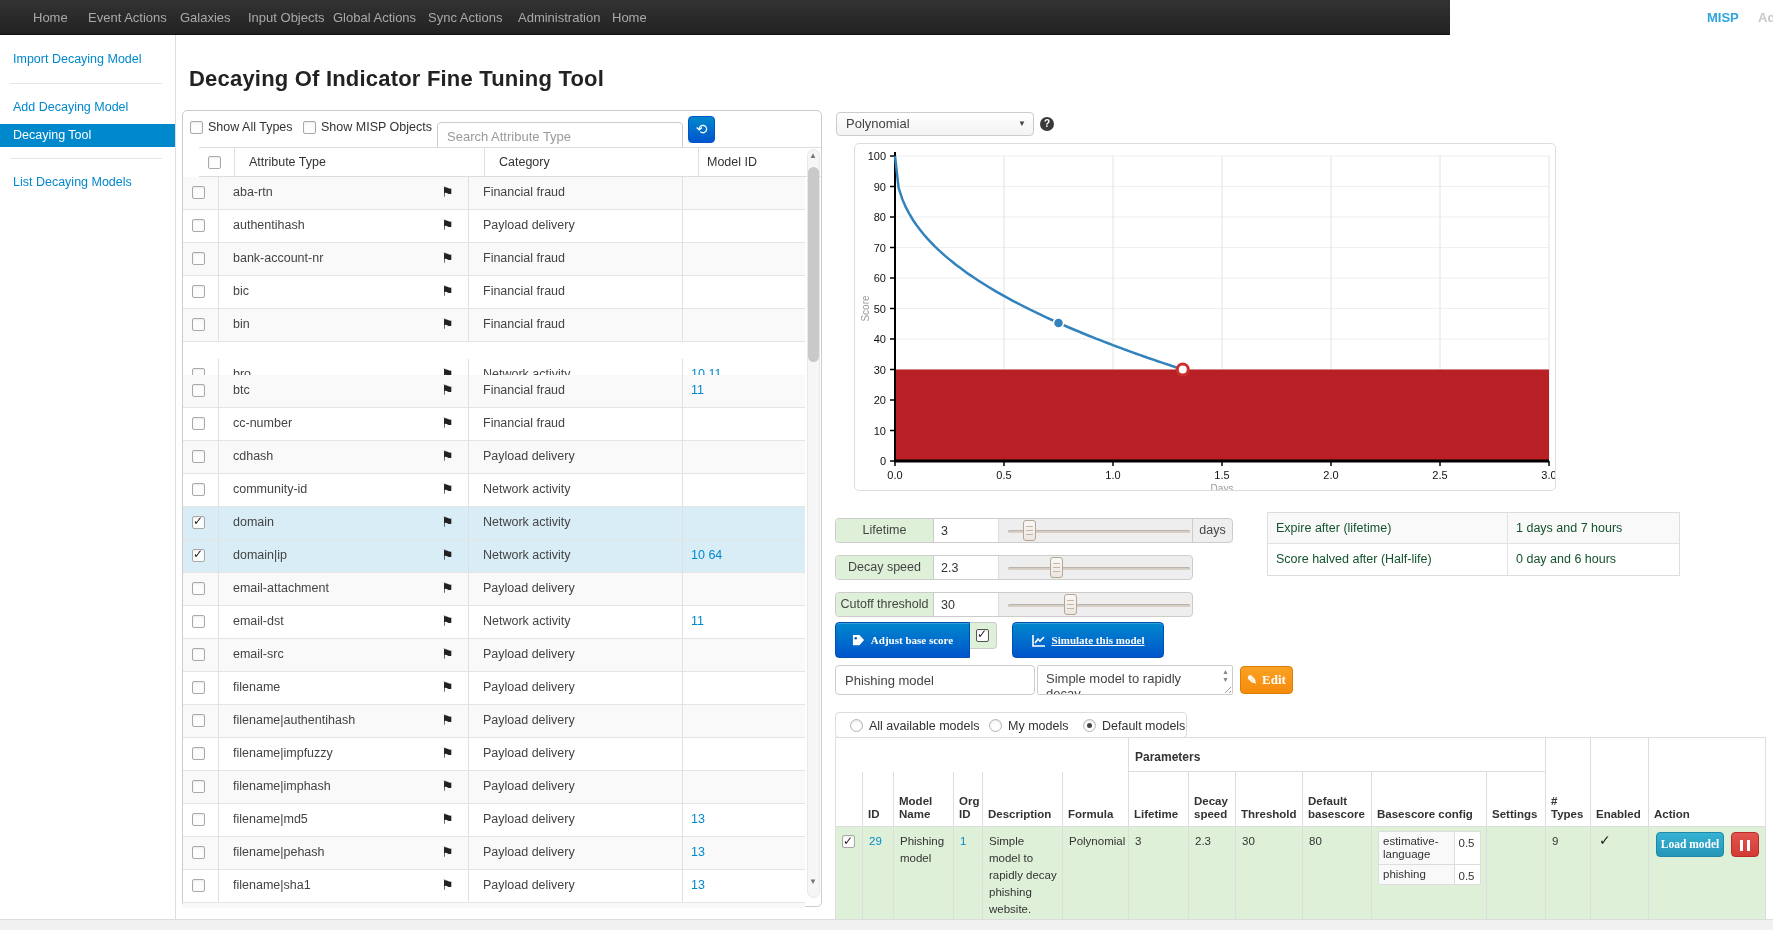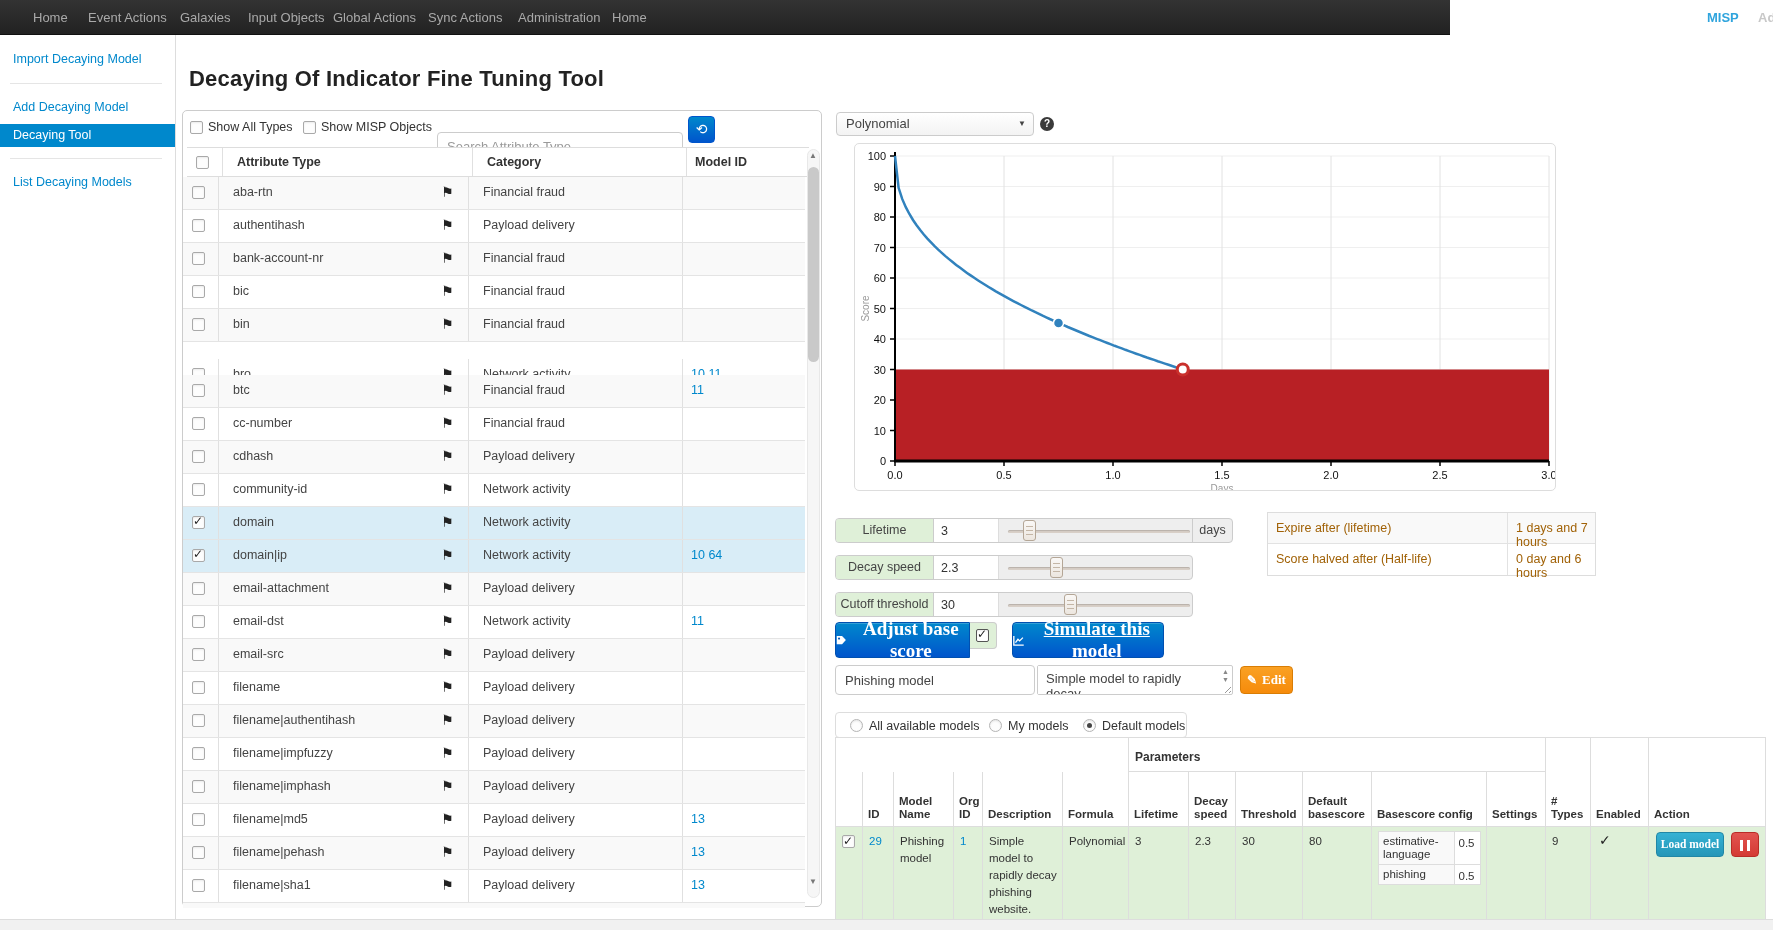--- a/index.html
+++ b/index.html
@@ -27,24 +27,24 @@
   .side-hr{position:absolute;left:10px;width:152px;border-top:1px solid #e5e5e5;}
 
   
   #page-title{left:189px;top:66px;font-size:22px;font-weight:bold;color:#222;letter-spacing:.2px;}
 
   
   #attr-panel{left:182px;top:110px;width:640px;height:797px;border:1px solid #ccc;border-radius:5px;background:#fff;}
   .filt-label{position:absolute;top:9px;font-size:12.5px;color:#333;cursor:pointer;}
   .cb{position:absolute;width:13px;height:13px;border:1px solid #a9a9a9;border-radius:2px;background:#fdfdfd;box-shadow:inset 0 1px 2px rgba(0,0,0,.08);cursor:pointer;}
   .cb.checked::after{content:"✓";position:absolute;left:0px;top:-3px;font-size:12px;font-weight:bold;color:#222;}
-  #attr-search{position:absolute;left:254px;top:21px;width:246px;height:27px;border:1px solid #ccc;border-radius:4px;font-size:13px;color:#555;padding:13px 9px;outline:none;}
+  #attr-search{position:absolute;left:254px;top:11px;width:246px;height:27px;border:1px solid #ccc;border-radius:4px;font-size:13px;color:#555;padding:13px 9px;outline:none;}
   #attr-search::placeholder{color:#9a9a9a;}
   #attr-refresh{position:absolute;left:505px;top:5px;width:27px;height:27px;background:linear-gradient(#0088cc,#0055cc);border:1px solid #0055cc;border-radius:4px;color:#fff;font-size:14px;text-align:center;line-height:25px;cursor:pointer;}
-  .attr-hdr{position:absolute;left:4px;top:36px;width:622px;height:30px;border-top:1px solid #ddd;border-bottom:1px solid #ddd;background:#fff;font-weight:bold;font-size:12.5px;color:#333;}
+  .attr-hdr{position:absolute;left:16px;top:36px;width:622px;height:30px;border-top:1px solid #ddd;border-bottom:1px solid #ddd;background:#fff;font-weight:normal;font-size:12.5px;color:#333;}
   .attr-row{position:absolute;left:0;width:622px;height:33px;border-bottom:1px solid #e4e4e4;font-size:12.5px;color:#444;}
   .acell-b{position:absolute;top:0;bottom:0;border-right:1px solid #e0e0e0;}
   .attr-type{position:absolute;left:50px;top:8px;}
   .attr-flag{position:absolute;left:258px;top:7px;font-size:14px;color:#222;}
   .attr-cat{position:absolute;left:300px;top:8px;}
   .attr-mid{position:absolute;left:508px;top:8px;color:var(--link);cursor:pointer;}
   
   .sb-track{position:absolute;left:624px;top:38px;width:13px;height:749px;background:#f6f6f6;border:1px solid #e8e8e8;border-radius:7px;}
   .sb-thumb{position:absolute;left:625px;top:56px;width:11px;height:195px;background:#c9c9c9;border-radius:6px;cursor:pointer;}
   .sb-arrow{position:absolute;left:626px;font-size:8px;color:#777;cursor:pointer;}
@@ -60,29 +60,29 @@
   
   .param-row{position:absolute;left:835px;width:398px;height:25px;background:#eee;border:1px solid #ccc;border-radius:4px;}
   .param-label{position:absolute;left:0;top:0;width:98px;height:23px;background:var(--green-addon);border-right:1px solid #ccc;border-radius:3px 0 0 3px;font-size:12.5px;color:#444;text-align:center;line-height:23px;}
   .param-input{position:absolute;left:98px;top:0;width:65px;height:23px;background:#fff;border:none;border-right:1px solid #ddd;font-size:12.5px;color:#333;padding-left:7px;outline:none;}
   .param-suffix{position:absolute;right:0;top:0;width:40px;height:23px;border-left:1px solid #ccc;font-size:12.5px;color:#444;text-align:center;line-height:23px;}
   .slider-track{position:absolute;top:11px;height:3px;background:#d8cfc7;border-radius:2px;box-shadow:inset 0 1px 1px rgba(0,0,0,.15);}
   .slider-handle{position:absolute;top:1px;width:13px;height:21px;background:linear-gradient(#faf8f6,#ece6df);border:1px solid #b4a696;border-radius:3px;cursor:pointer;}
   .slider-handle::after{content:"";position:absolute;left:2px;top:5px;width:7px;height:9px;background:repeating-linear-gradient(180deg,#c4b6a6 0 1px,transparent 1px 4px);}
 
   
-  #info-table{left:1267px;top:512px;width:329px;border:1px solid #ddd;background:#fff;font-size:12.5px;color:#a16207;}
+  #info-table{left:1267px;top:512px;width:413px;border:1px solid #ddd;background:#fff;font-size:12.5px;color:#14532d;}
   .info-row{position:relative;height:31px;border-bottom:1px solid #e2e2e2;}
   .info-row:last-child{border-bottom:none;}
   .info-label{position:absolute;left:8px;top:8px;}
   .info-value{position:absolute;left:248px;top:8px;}
   .info-div{position:absolute;left:239px;top:0;bottom:0;border-left:1px solid #e2e2e2;}
 
   
-  .btn-primary{position:absolute;height:36px;background:linear-gradient(#0088cc,#0055cc);border:1px solid #0050b0;border-radius:4px;color:#fff;font-family:"Liberation Serif",serif;font-weight:bold;font-size:19px;text-align:center;cursor:pointer;box-shadow:inset 0 1px 0 rgba(255,255,255,.2);display:flex;align-items:center;justify-content:center;gap:6px;}
+  .btn-primary{position:absolute;height:36px;background:linear-gradient(#0088cc,#0055cc);border:1px solid #0050b0;border-radius:4px;color:#fff;font-family:"Liberation Serif",serif;font-weight:bold;font-size:11px;text-align:center;cursor:pointer;box-shadow:inset 0 1px 0 rgba(255,255,255,.2);display:flex;align-items:center;justify-content:center;gap:6px;}
   #adjust-btn{left:835px;top:622px;width:135px;border-radius:4px 0 0 4px;}
   #adjust-cb-addon{position:absolute;left:970px;top:622px;width:27px;height:27px;background:var(--green-addon);border:1px solid #ccc;border-left:none;border-radius:0 4px 4px 0;}
   #simulate-btn{left:1012px;top:622px;width:152px;text-decoration:underline;}
   #edit-btn{position:absolute;left:1240px;top:666px;width:53px;height:28px;background:linear-gradient(#faa123,#f68b0b);border:1px solid #d97d05;border-radius:4px;color:#fff;font-family:"Liberation Serif",serif;font-weight:bold;font-size:13px;display:flex;align-items:center;justify-content:center;gap:5px;cursor:pointer;}
 
   
   #model-name{left:835px;top:665px;width:200px;height:30px;border:1px solid #ccc;border-radius:4px;font-size:13px;color:#444;padding:0 9px;outline:none;}
   #model-desc-wrap{left:1037px;top:665px;width:196px;height:30px;border:1px solid #ccc;border-radius:2px;background:#fff;}
   #model-desc{position:absolute;left:0;top:0;width:180px;height:28px;border:none;resize:none;font-family:"Liberation Sans",sans-serif;font-size:13px;color:#444;padding:5px 0 0 8px;outline:none;overflow:hidden;}
   .ta-arrow{position:absolute;right:3px;font-size:7px;color:#888;cursor:pointer;}

